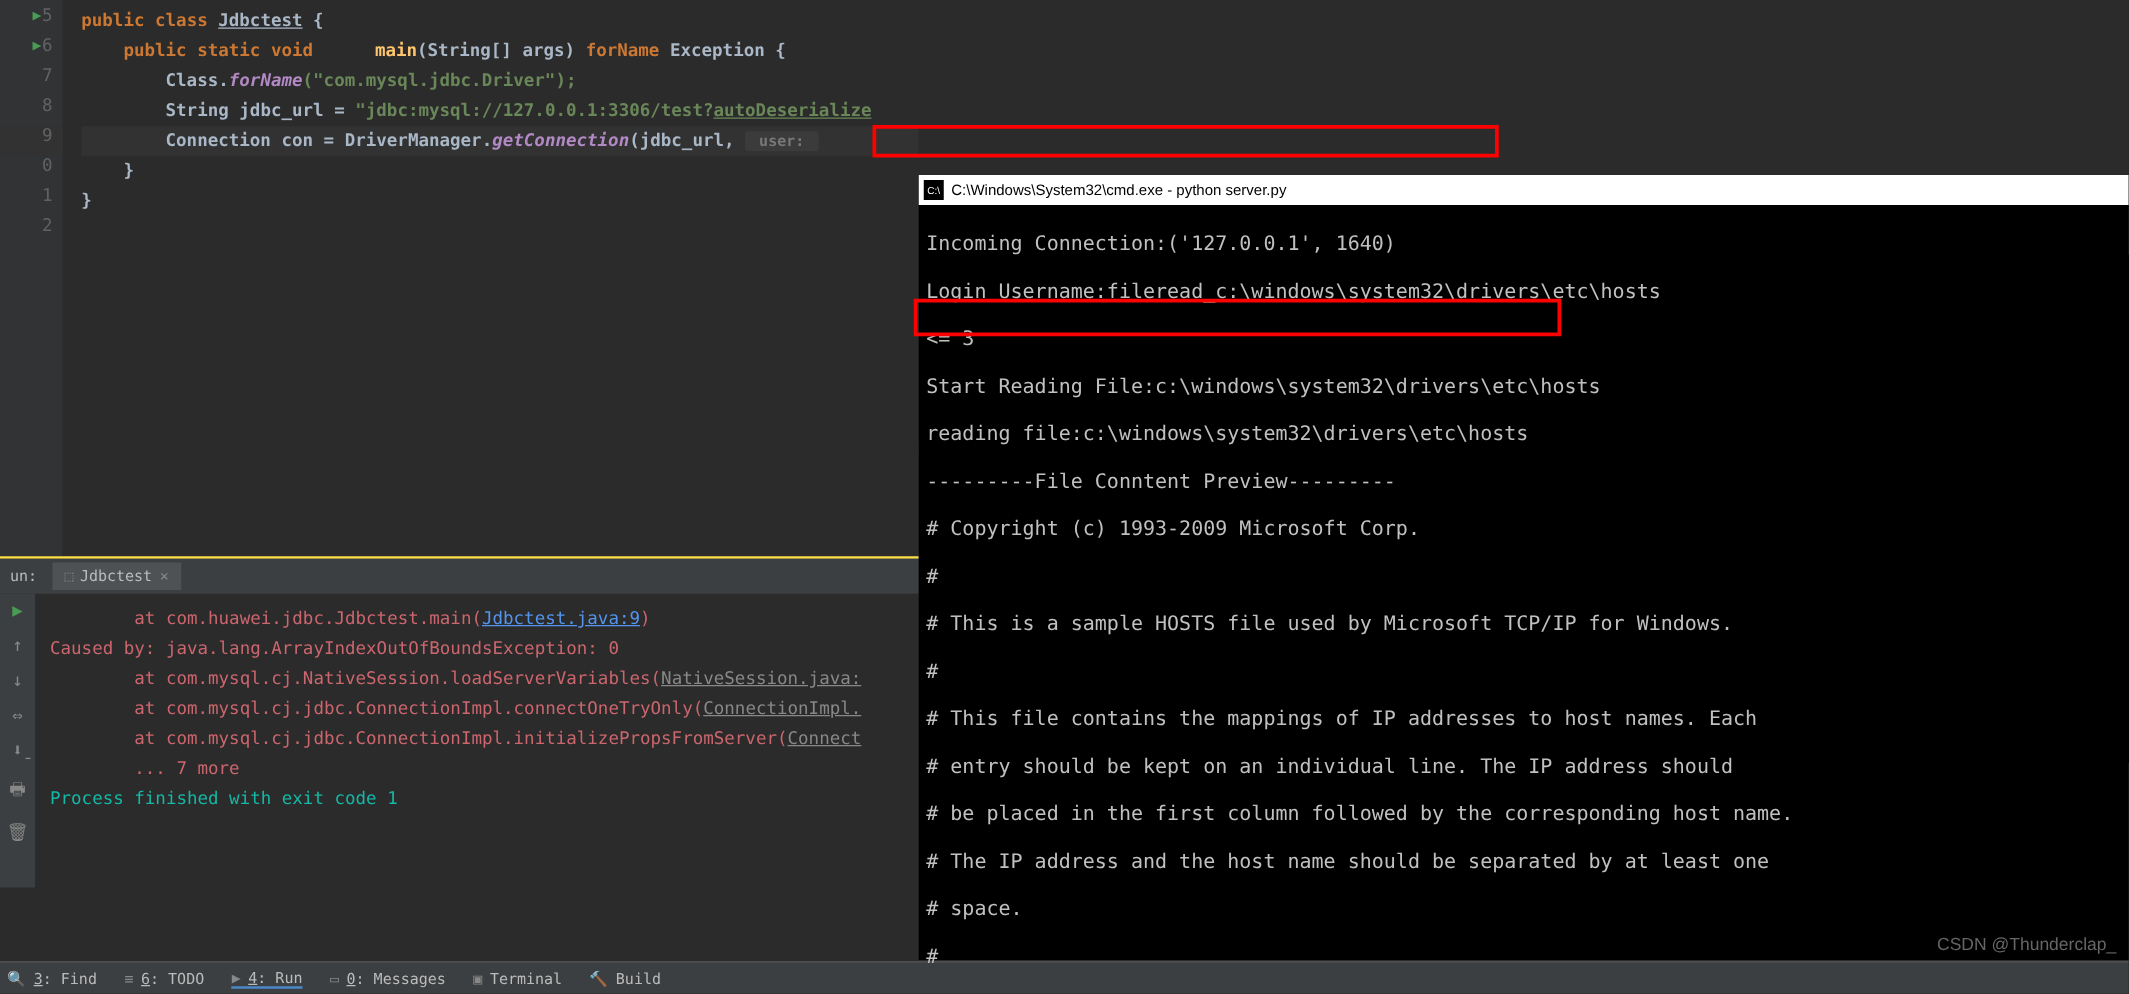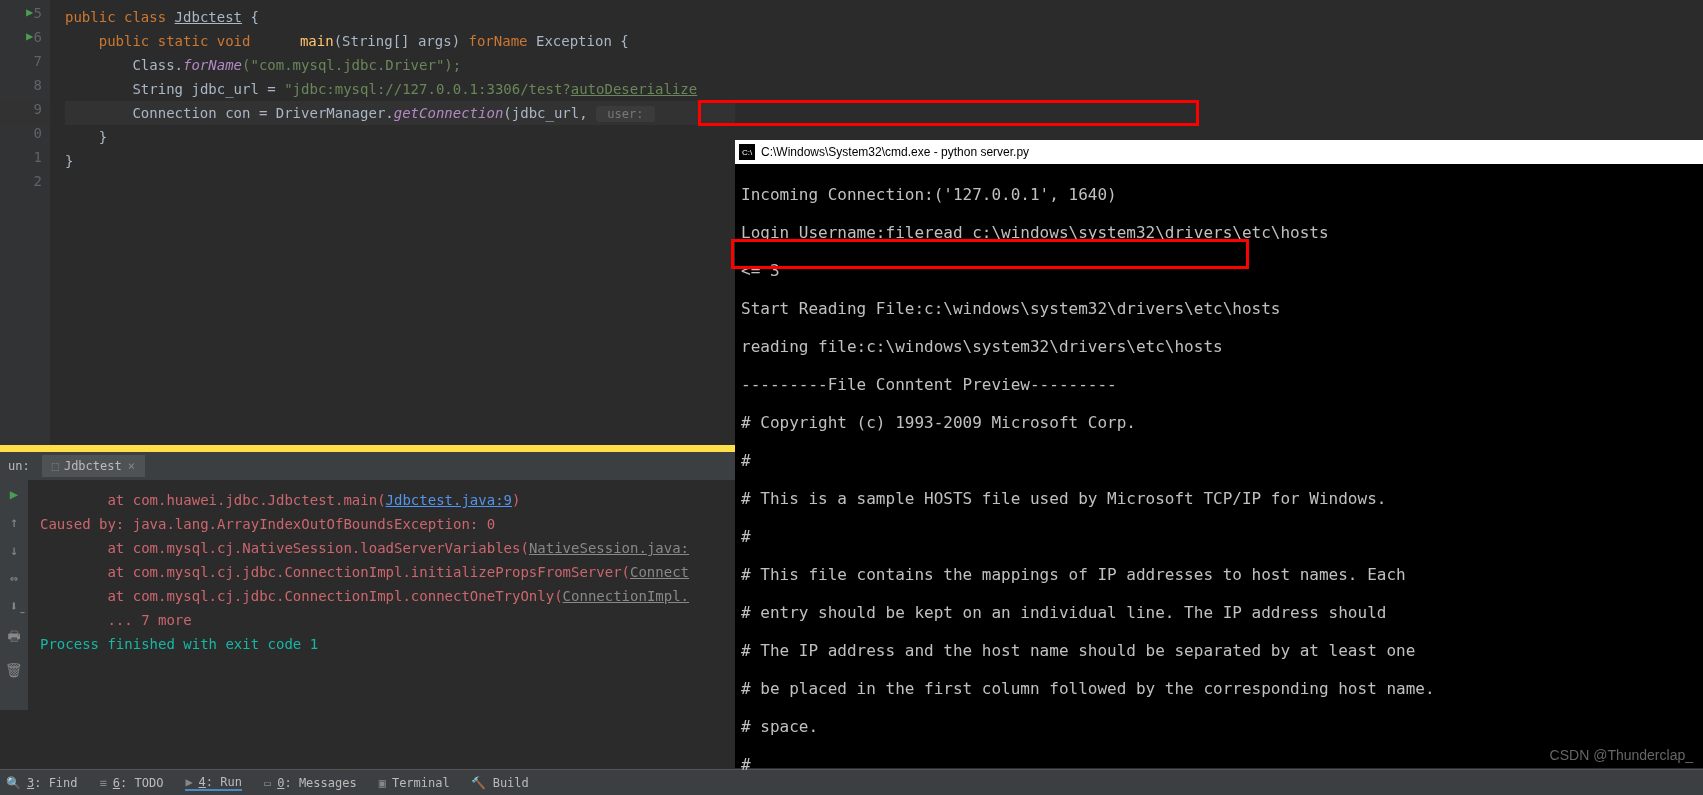--- a/index.html
+++ b/index.html
@@ -43,20 +43,21 @@
   font-size: 12px;
 }
 .code-area {
   flex: 1;
   padding: 5px 0 0 15px;
   line-height: 24px;
 }
 .code-line {
   height: 24px;
   white-space: pre;
+  font-weight: bold;
 }
 .kw { color: #cc7832; }
 .cls { color: #a9b7c6; }
 .str { color: #6a8759; }
 .method { color: #ffc66d; padding-left: 41px; }
 .static-method { color: #b389c5; font-style: italic; }
 .param-hint { color: #787878; background: #3b3b3b; padding: 1px 4px; border-radius: 3px; font-size: 12px; margin-top: 16px; }
 .underline { text-decoration: underline; }
 .highlight-line { background: #323232; }
 
@@ -69,21 +70,21 @@
 }
 
 
 .run-panel {
   position: absolute;
   top: 445px;
   left: 0;
   width: 735px;
   height: 265px;
   background: #2b2b2b;
-  border-top: 7px solid #fde047;
+  border-top: 2px solid #fde047;
 }
 .run-header {
   height: 28px;
   background: #3c3f41;
   display: flex;
   align-items: center;
   padding-left: 8px;
   font-size: 12px;
 }
 .run-label { color: #bbb; margin-right: 12px; }
@@ -250,22 +251,22 @@
       <span class="run-tool-icon">↓</span>
       <span class="run-tool-icon">⇔</span>
       <span class="run-tool-icon">⬇̱</span>
       <span class="run-tool-icon">🖶</span>
       <span class="run-tool-icon">🗑</span>
     </div>
     <div class="run-console">
       <div class="console-line"><span class="err">        at com.huawei.jdbc.Jdbctest.main(</span><span class="link">Jdbctest.java:9</span><span class="err">)</span></div>
       <div class="console-line err">Caused by: java.lang.ArrayIndexOutOfBoundsException: 0</div>
       <div class="console-line"><span class="err">        at com.mysql.cj.NativeSession.loadServerVariables(</span><span class="clink">NativeSession.java:</span></div>
+      <div class="console-line"><span class="err">        at com.mysql.cj.jdbc.ConnectionImpl.connectOneTryOnly(</span><span class="clink">ConnectionImpl.</span></div>
       <div class="console-line"><span class="err">        at com.mysql.cj.jdbc.ConnectionImpl.initializePropsFromServer(</span><span class="clink">Connect</span></div>
-      <div class="console-line"><span class="err">        at com.mysql.cj.jdbc.ConnectionImpl.connectOneTryOnly(</span><span class="clink">ConnectionImpl.</span></div>
       <div class="console-line err">        ... 7 more</div>
       <div class="console-line"></div>
       <div class="console-line" style="color:#14b8a6;">Process finished with exit code 1</div>
     </div>
   </div>
 </div>
 
 <div class="bottom-bar">
   <span class="bottom-item">
       <span class="bottom-icon">🔍</span>
@@ -304,22 +305,22 @@
 <div>&lt;= 3</div>
 <div>Start Reading File:c:\windows\system32\drivers\etc\hosts</div>
 <div>reading file:c:\windows\system32\drivers\etc\hosts</div>
 <div>---------File Conntent Preview---------</div>
 <div># Copyright (c) 1993-2009 Microsoft Corp.</div>
 <div>#</div>
 <div># This is a sample HOSTS file used by Microsoft TCP/IP for Windows.</div>
 <div>#</div>
 <div># This file contains the mappings of IP addresses to host names. Each</div>
 <div># entry should be kept on an individual line. The IP address should</div>
+<div># be placed in the first column followed by the corresponding host name.</div>
 <div># The IP address and the host name should be separated by at least one</div>
-<div># be placed in the first column followed by the corresponding host name.</div>
 <div># space.</div>
 <div>#</div>
 <div># Additionally, comments (such as these) may be inserted on individual</div>
 
 
 
 
 
 
 <div></div>

